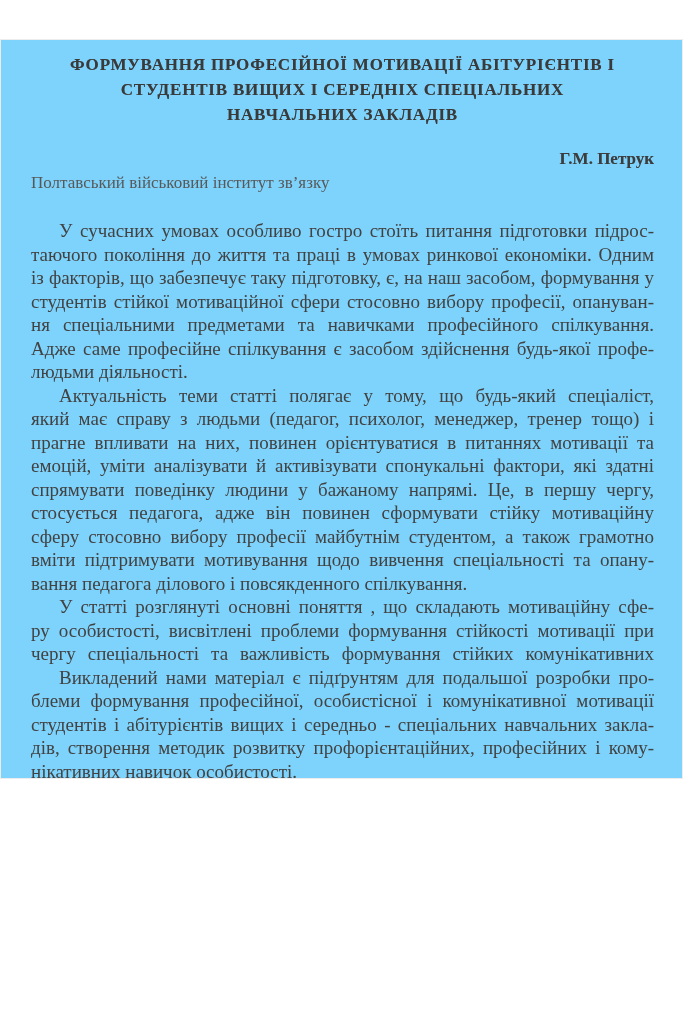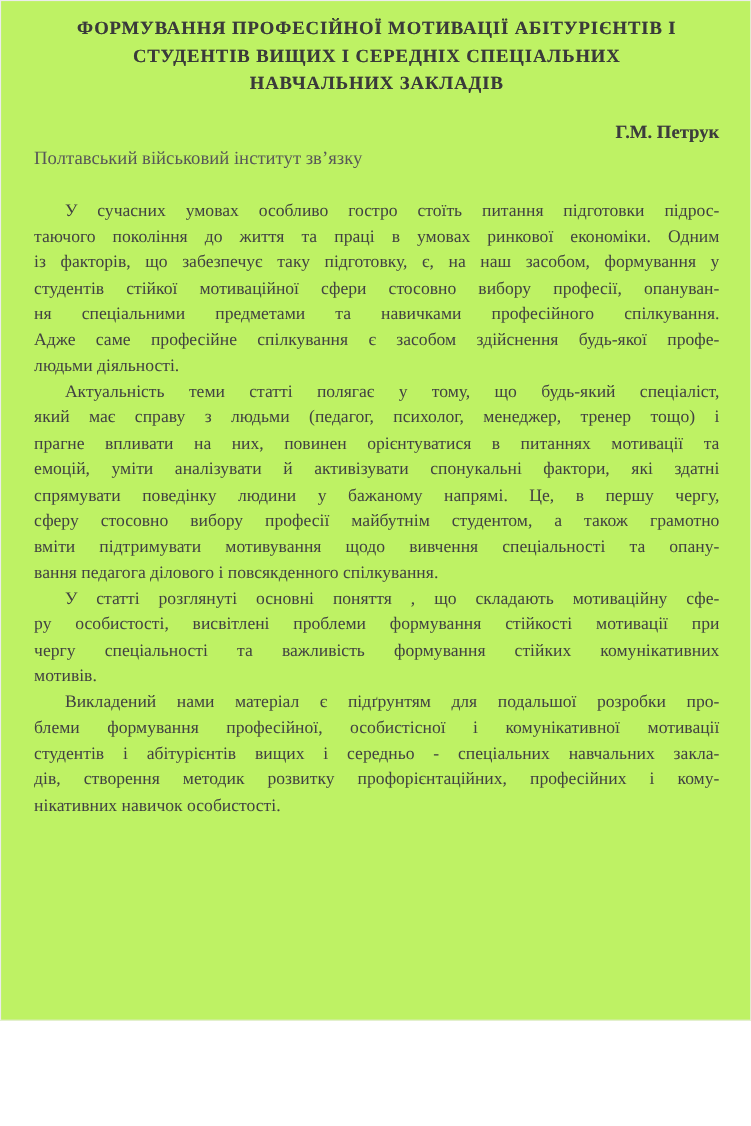--- a/index.html
+++ b/index.html
@@ -2,28 +2,29 @@
 <html lang="uk"><head>
 <meta charset="utf-8">
 <style>
   html, body {
     margin: 0;
     padding: 0;
     background: #ffffff;
   }
   .page {
     width: 683px;
-    height: 928px;
+    height: 740px;
     box-sizing: border-box;
-    background: #bef264;
+    background: #7dd3fc;
     border: 1px solid #ececec;
     font-family: "Liberation Serif", "DejaVu Serif", serif;
     color: #3d3d3d;
     overflow: hidden;
     position: relative;
+    margin-top: 39px;
   }
   .content {
     box-sizing: border-box;
     padding: 12px 28px 0 30px;
   }
   .title {
     text-align: center;
     font-weight: bold;
     font-size: 17px;
     line-height: 25px;
@@ -42,21 +43,21 @@
   }
   .affiliation {
     text-align: left;
     font-size: 17px;
     line-height: 22px;
     margin-top: 2px;
     color: #585858;
   }
   .body-text {
     margin-top: 25px;
-    font-size: 16px;
+    font-size: 19px;
     line-height: 23.5px;
     color: #424242;
   }
   .para { margin: 0; }
   .line {
     text-align: justify;
     text-align-last: justify;
     height: 23.5px;
     overflow: hidden;
     white-space: nowrap;
@@ -90,30 +91,30 @@
         <div class="line">Адже саме професійне спілкування є засобом здійснення будь-якої профе-</div>
         <div class="line last">людьми діяльності.</div>
       </div>
 
       <div class="para">
         <div class="line first">Актуальність теми статті полягає у тому, що будь-який спеціаліст,</div>
         <div class="line">який має справу з людьми (педагог, психолог, менеджер, тренер тощо) і</div>
         <div class="line">прагне впливати на них, повинен орієнтуватися в питаннях мотивації та</div>
         <div class="line">емоцій, уміти аналізувати й активізувати спонукальні фактори, які здатні</div>
         <div class="line">спрямувати поведінку людини у бажаному напрямі. Це, в першу чергу,</div>
+        <div class="line">стосується педагога, адже він повинен сформувати стійку мотиваційну</div>
         <div class="line">сферу стосовно вибору професії майбутнім студентом, а також грамотно</div>
         <div class="line">вміти підтримувати мотивування щодо вивчення спеціальності та опану-</div>
         <div class="line last">вання педагога ділового і повсякденного спілкування.</div>
       </div>
 
       <div class="para">
         <div class="line first">У статті розглянуті основні поняття , що складають мотиваційну сфе-</div>
         <div class="line">ру особистості, висвітлені проблеми формування стійкості мотивації при</div>
         <div class="line">чергу спеціальності та важливість формування стійких комунікативних</div>
-        <div class="line last">мотивів.</div>
       </div>
 
       <div class="para">
         <div class="line first">Викладений нами матеріал є підґрунтям для подальшої розробки про-</div>
         <div class="line">блеми формування професійної, особистісної і комунікативної мотивації</div>
         <div class="line">студентів і абітурієнтів вищих і середньо - спеціальних навчальних закла-</div>
         <div class="line">дів, створення методик розвитку профорієнтаційних, професійних і кому-</div>
         <div class="line last">нікативних навичок особистості.</div>
       </div>
 

